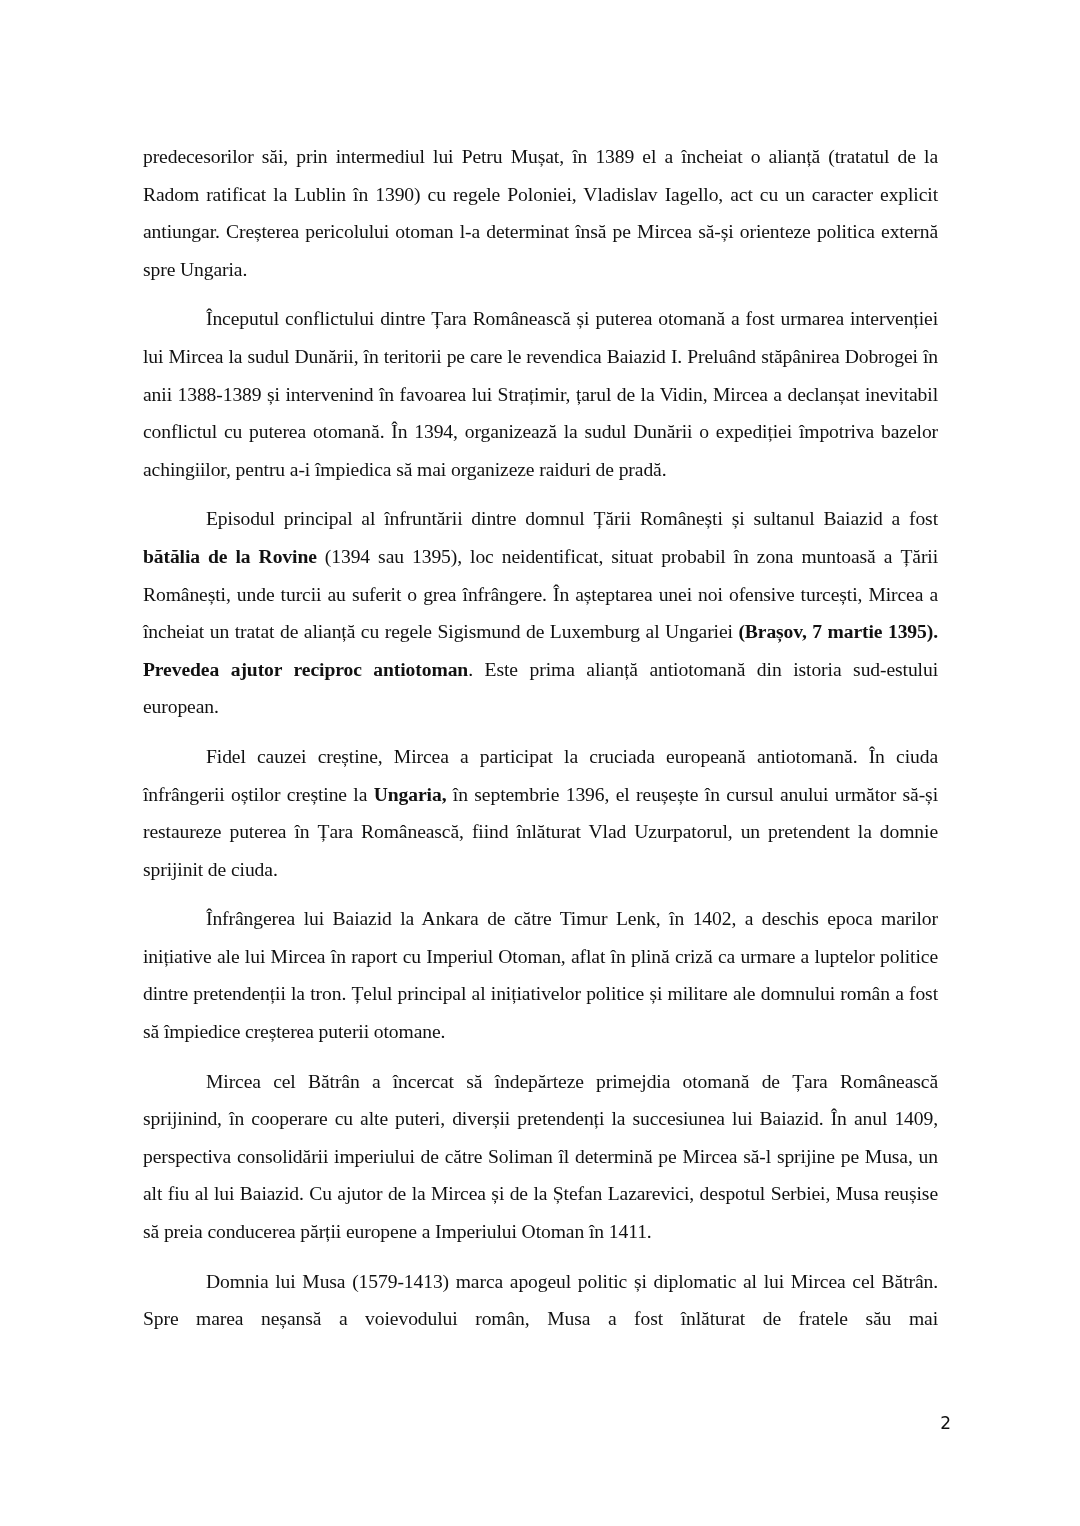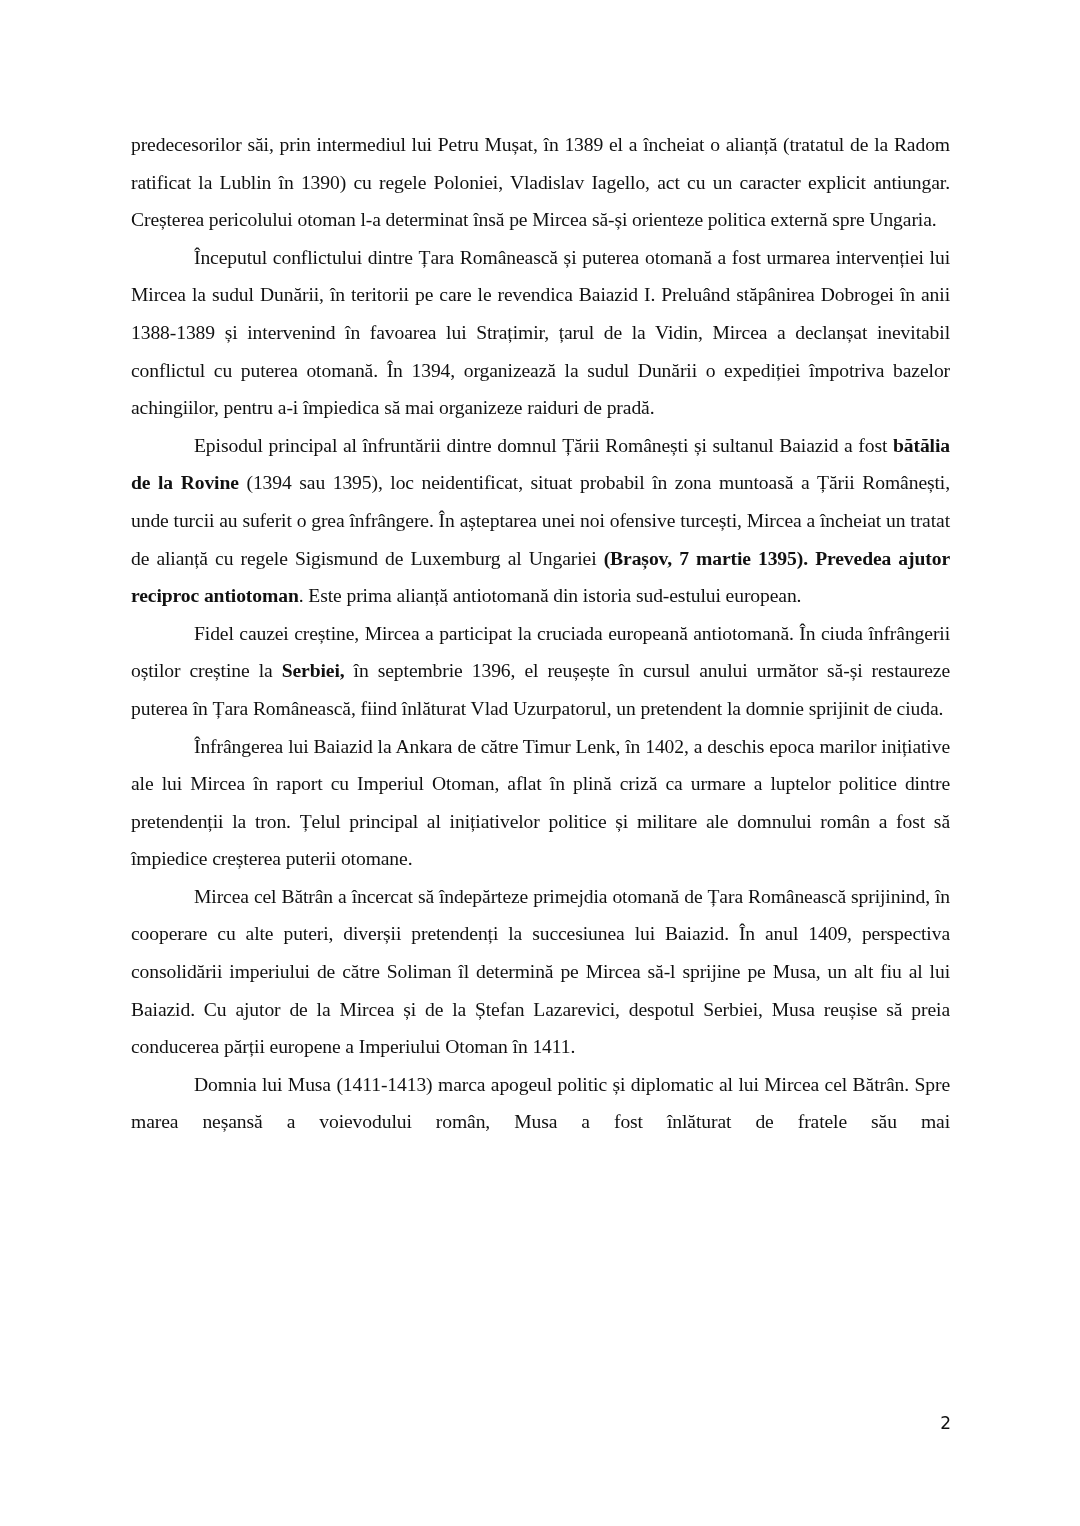--- a/index.html
+++ b/index.html
@@ -22,21 +22,21 @@
       height: 1526px;
       background: #ffffff;
     }
     .content {
       position: absolute;
       left: 131px;
       top: 126px;
       width: 819px;
     }
     .para {
-      margin: 0;
+      margin: 12px;
       font-size: 19.6px;
       line-height: 37.6px;
       text-align: justify;
       letter-spacing: -0.1px;
     }
     .para.indent {
       text-indent: 63px;
     }
     .para b {
       font-weight: bold;
@@ -59,30 +59,30 @@
     <p class="para">
       <span>predecesorilor săi, prin intermediul lui Petru Mușat, în 1389 el a încheiat o alianță (tratatul de la Radom ratificat la Lublin în 1390) cu regele Poloniei, Vladislav Iagello, act cu un caracter explicit antiungar. Creșterea pericolului otoman l-a determinat însă pe Mircea să-și orienteze politica externă spre Ungaria.</span>
     </p>
 
     <p class="para indent">
       <span>Începutul conflictului dintre Țara Românească și puterea otomană a fost urmarea intervenției lui Mircea la sudul Dunării, în teritorii pe care le revendica  Baiazid I. Preluând stăpânirea Dobrogei în anii 1388-1389 și intervenind în favoarea lui Strațimir, țarul de la Vidin, Mircea a declanșat inevitabil conflictul cu puterea otomană. În 1394, organizează la sudul Dunării o expediției împotriva bazelor achingiilor, pentru a-i împiedica să mai organizeze raiduri de pradă.</span>
     </p>
 
     <p class="para indent"><span>Episodul principal al înfruntării dintre domnul Țării Românești și sultanul Baiazid a fost </span><b>bătălia de la Rovine</b><span> (1394 sau 1395), loc neidentificat, situat probabil în zona muntoasă a Țării Românești, unde turcii au suferit o grea înfrângere. În așteptarea unei noi ofensive turcești, Mircea a încheiat un tratat de alianță cu regele Sigismund de Luxemburg al Ungariei </span><b>(Brașov, 7 martie 1395). Prevedea ajutor reciproc antiotoman</b><span>. Este prima alianță antiotomană din istoria sud-estului european.</span></p>
 
-    <p class="para indent"><span>Fidel cauzei creștine, Mircea a participat la cruciada europeană antiotomană. În ciuda înfrângerii oștilor creștine la </span><b>Serbiei,</b><span> în septembrie 1396, el reușește în cursul anului următor să-și restaureze puterea în Țara Românească, fiind înlăturat Vlad Uzurpatorul, un pretendent la domnie sprijinit de ciuda.</span></p>
+    <p class="para indent"><span>Fidel cauzei creștine, Mircea a participat la cruciada europeană antiotomană. În ciuda înfrângerii oștilor creștine la </span><b>Ungaria,</b><span> în septembrie 1396, el reușește în cursul anului următor să-și restaureze puterea în Țara Românească, fiind înlăturat Vlad Uzurpatorul, un pretendent la domnie sprijinit de ciuda.</span></p>
 
     <p class="para indent">
       <span>Înfrângerea lui Baiazid la Ankara de către Timur Lenk, în 1402, a deschis epoca marilor inițiative ale lui Mircea în raport cu Imperiul Otoman, aflat în plină criză ca urmare a luptelor politice dintre pretendenții la tron. Țelul principal al inițiativelor politice și militare ale domnului român a fost să împiedice creșterea puterii otomane.</span>
     </p>
 
     <p class="para indent">
       <span>Mircea cel Bătrân a încercat să îndepărteze primejdia otomană de Țara Românească sprijinind, în cooperare cu alte puteri, diverșii pretendenți la succesiunea lui Baiazid. În anul 1409, perspectiva consolidării imperiului de către Soliman îl determină pe Mircea să-l sprijine pe Musa, un alt fiu al lui Baiazid. Cu ajutor de la Mircea și de la Ștefan Lazarevici, despotul Serbiei, Musa reușise să preia conducerea părții europene a Imperiului Otoman în 1411.</span>
     </p>
 
     <p class="para indent" style="text-align-last: justify;">
-      <span>Domnia lui Musa (1411-1413) marca apogeul politic și diplomatic al lui Mircea cel Bătrân. Spre marea neșansă a voievodului român, Musa a fost înlăturat de fratele său mai</span>
+      <span>Domnia lui Musa (1579-1413) marca apogeul politic și diplomatic al lui Mircea cel Bătrân. Spre marea neșansă a voievodului român, Musa a fost înlăturat de fratele său mai</span>
     </p>
 
   </div>
 
   <div class="page-number">2</div>
 </div>
 
 </body></html>

